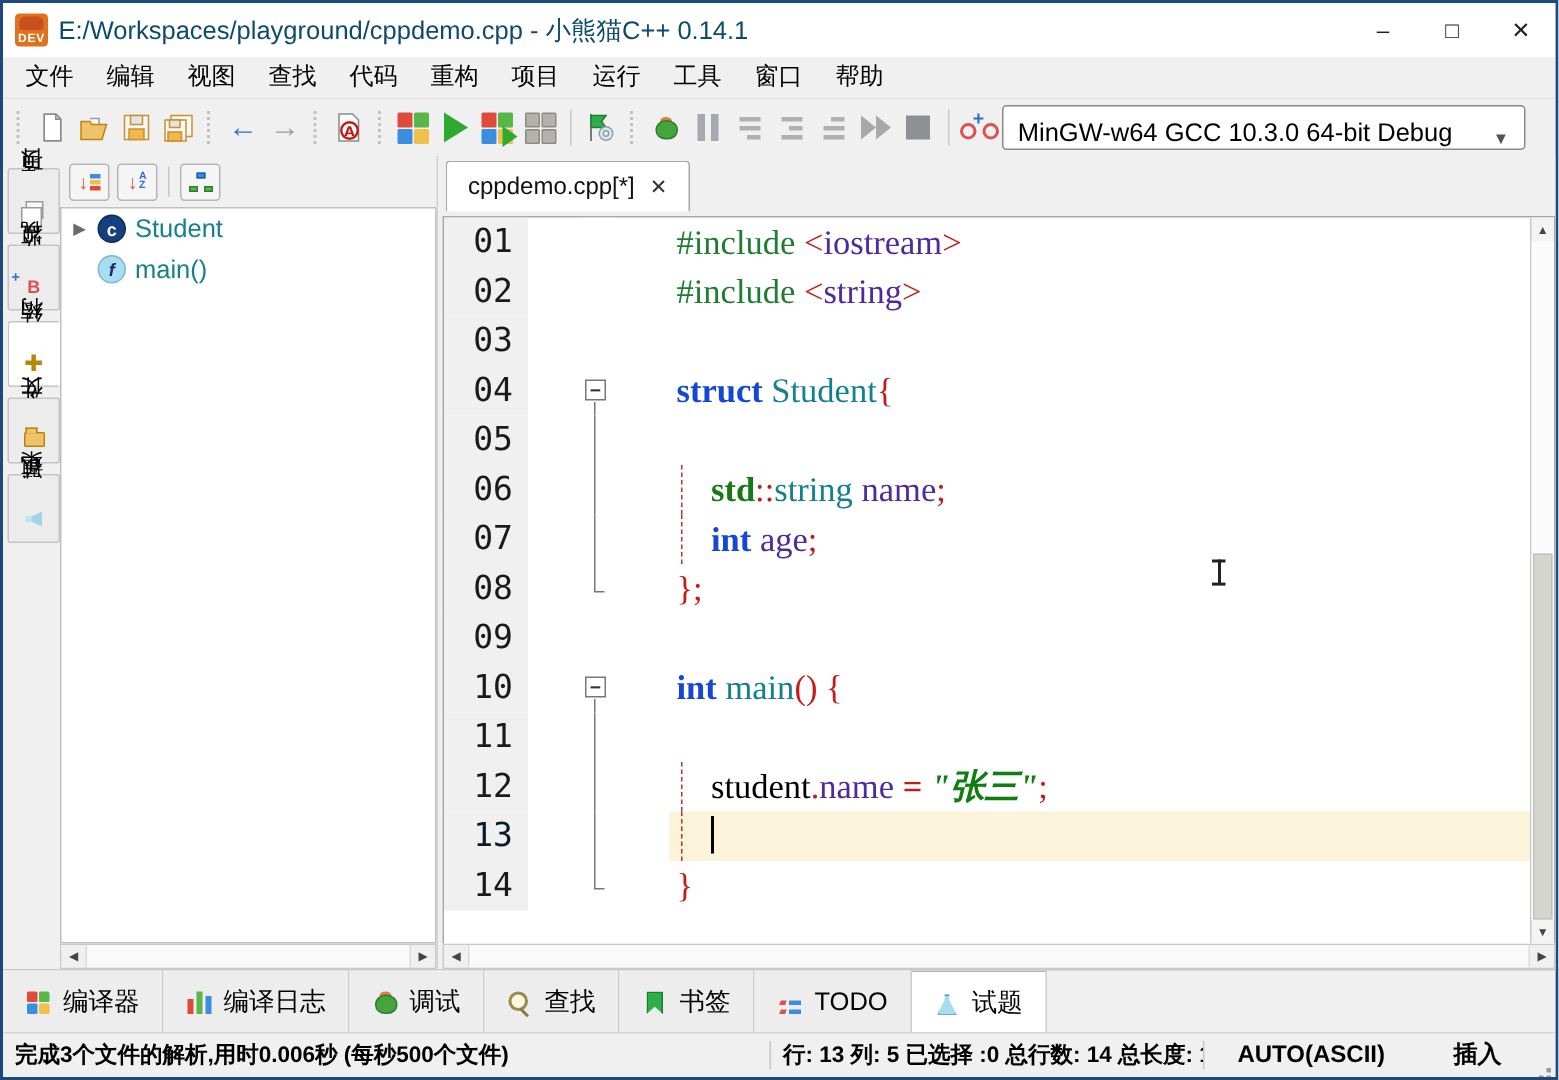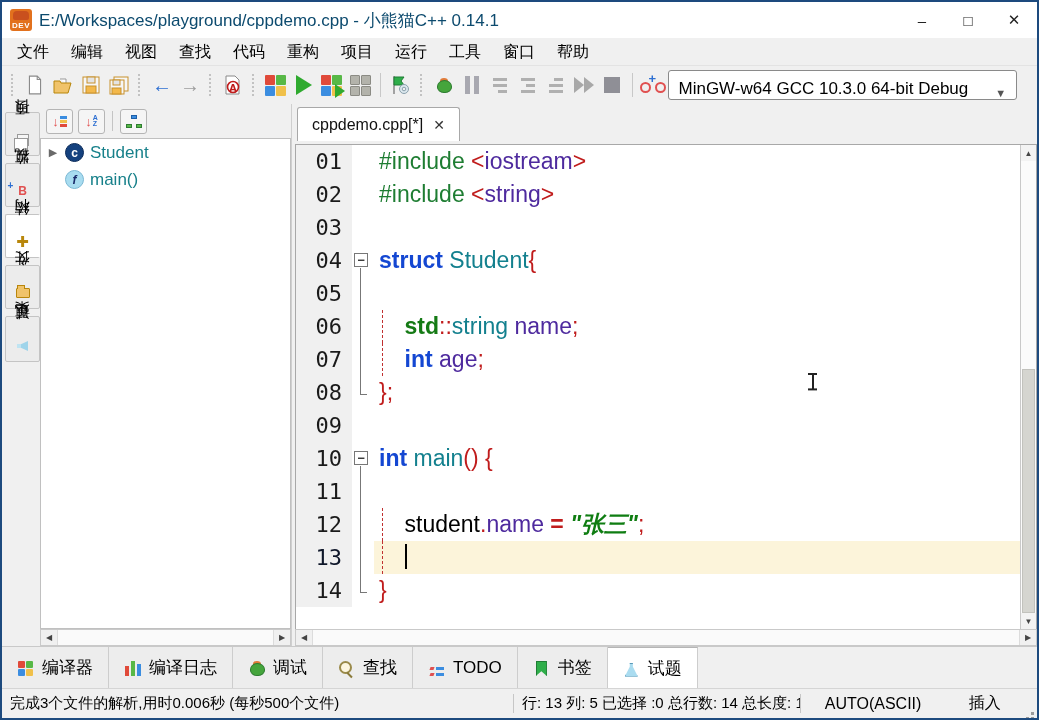--- a/index.html
+++ b/index.html
@@ -96,32 +96,32 @@
   .splitter { width:3px; background:#f0f0f0; flex:0 0 auto; }
 
   
   .editorarea { flex:1 1 auto; display:flex; flex-direction:column; min-width:0; }
   .tabstrip { height:40px; display:flex; align-items:center; padding-left:2px; background:#f0f0f0; }
   .etab { height:34px; background:#fff; border:1px solid #a8a8a8; border-bottom:none; border-radius:3px 3px 0 0;
           display:flex; align-items:center; padding:0 14px; font-size:16px; gap:10px; }
   .etab .x { font-size:14px; color:#333; }
   .editorbody { flex:1 1 auto; display:flex; min-height:0; border:1px solid #a8a8a8; border-bottom:none; background:#fff; position:relative; }
   .codecol { flex:1 1 auto; overflow:hidden; position:relative; }
-  .crow { display:flex; height:33px; align-items:stretch; }
+  .crow { display:flex; height:33px; align-items:stretch;gap:36px; }
   .lnum { width:56px; flex:0 0 auto; background:#f0f0f0; font-family:"DejaVu Sans Mono",monospace; font-size:22px; line-height:33px;
           text-align:right; padding-right:10px; color:#1a1a1a; }
   .lnum.cur { color:#0f172a; }
   .fold { width:22px; flex:0 0 auto; position:relative; background:#fff; }
   .fold.start .fbox { position:absolute; top:9px; left:2px; width:14px; height:14px; border:1px solid #777; background:#fff;
                       font:bold 12px/12px "DejaVu Sans Mono",monospace; text-align:center; color:#333; }
   .fold.start::after { content:""; position:absolute; left:8px; top:24px; bottom:0; border-left:1px solid #777; }
   .fold.mid::after { content:""; position:absolute; left:8px; top:0; bottom:0; border-left:1px solid #777; }
   .fold.end::before { content:""; position:absolute; left:8px; top:0; height:18px; border-left:1px solid #777; }
   .fold.end::after { content:""; position:absolute; left:8px; top:18px; width:7px; border-top:1px solid #777; }
-  .ccode { flex:1 1 auto; position:relative; font-family:Liberation Sans, sans-serif; font-size:23px; line-height:33px;
+  .ccode { flex:1 1 auto; position:relative; font-family:Liberation Serif, serif; font-size:23px; line-height:33px;
            white-space:pre; padding-left:5px; color:#000; }
   .crow.cur .ccode { background:#fcf4da; }
   .iguide { position:absolute; left:8px; top:0; bottom:0; border-left:1px dashed #c03030; }
   .caret { display:inline-block; width:2px; height:25px; background:#000; vertical-align:-4px; }
   .tk-pp  { color:#1e7d32; }
   .tk-kw  { color:#1447d2; font-weight:bold; }
   .tk-ns  { color:#157a15; font-weight:bold; }
   .tk-cls { color:#13808e; }
   .tk-fn  { color:#13808e; }
   .tk-var { color:#4e2a9e; }
@@ -155,21 +155,21 @@
   .mag::before { content:""; position:absolute; top:0; left:0; width:9px; height:9px; border:2px solid #9a8a4a; border-radius:50%; background:#fdf6e0; }
   .mag::after { content:""; position:absolute; bottom:0; right:1px; width:7px; height:2px; background:#8a7a3a; transform:rotate(45deg); }
   .todoic { display:flex; flex-direction:column; gap:3px; }
   .todoic i { display:flex; gap:2px; }
   .todoic b { width:4px; height:3px; background:#e05050; transform:skewX(-20deg); }
   .todoic s { width:8px; height:3px; background:#3b8de0; text-decoration:none; }
   .bookm { width:11px; height:15px; background:#2fae4a; border:1px solid #1f7d34; clip-path:polygon(0 0,100% 0,100% 100%,50% 68%,0 100%); }
   .flask { width:13px; height:14px; background:#aadcf0; border:1px solid #5a9ab8; clip-path:polygon(38% 0,62% 0,62% 30%,100% 100%,0 100%,38% 30%); }
 
   
-  .statusbar { height:30px; flex:0 0 auto; background:#f0f0f0; border-top:1px solid #d5d5d5; display:flex; align-items:center; font-size:15px; color:#000; }
+  .statusbar { height:30px; flex:0 0 auto; background:#f0f0f0; border-top:1px solid #d5d5d5; display:flex; align-items:center; font-size:15px; color:#000;font-weight:bold; }
   .sseg { padding:0 8px; white-space:nowrap; overflow:hidden; }
   .sseg.s1 { width:512px; flex:0 0 auto; border-right:1px solid #c6c6c6; }
   .sseg.s2 { border-right:1px solid #c6c6c6; padding-right:14px; }
   .sspacer { flex:1; }
   .sseg.s3 { width:160px; text-align:center; font-size:16px; }
   .sseg.s4 { width:88px; text-align:center; font-size:16px; }
   .grip { width:14px; height:100%; position:relative; }
   .grip::before { content:""; position:absolute; right:3px; bottom:3px; width:3px; height:3px; background:#9a9a9a;
                   box-shadow:-5px 5px 0 #9a9a9a, 0 5px 0 #9a9a9a, -5px 0 0 transparent, -10px 10px 0 transparent; }
 
@@ -550,39 +550,39 @@
         <span>调试</span>
       </span>
     <span class="btab">
         <span class="bicon">
           <span class="mag"></span>
         </span>
         <span>查找</span>
       </span>
     <span class="btab">
         <span class="bicon">
+          <span class="bookm"></span>
+        </span>
+        <span>书签</span>
+      </span>
+    <span class="btab">
+        <span class="bicon">
           <span class="todoic">
             <i>
               <b></b>
               <s></s>
             </i>
             <i>
               <b></b>
               <s></s>
             </i>
           </span>
         </span>
         <span>TODO</span>
       </span>
-    <span class="btab">
-        <span class="bicon">
-          <span class="bookm"></span>
-        </span>
-        <span>书签</span>
-      </span>
     <span class="btab sel">
         <span class="bicon">
           <span class="flask"></span>
         </span>
         <span>试题</span>
       </span>
   </div>
 
   <div class="statusbar">
     <span class="sseg s1">完成3个文件的解析,用时0.006秒 (每秒500个文件)</span>

